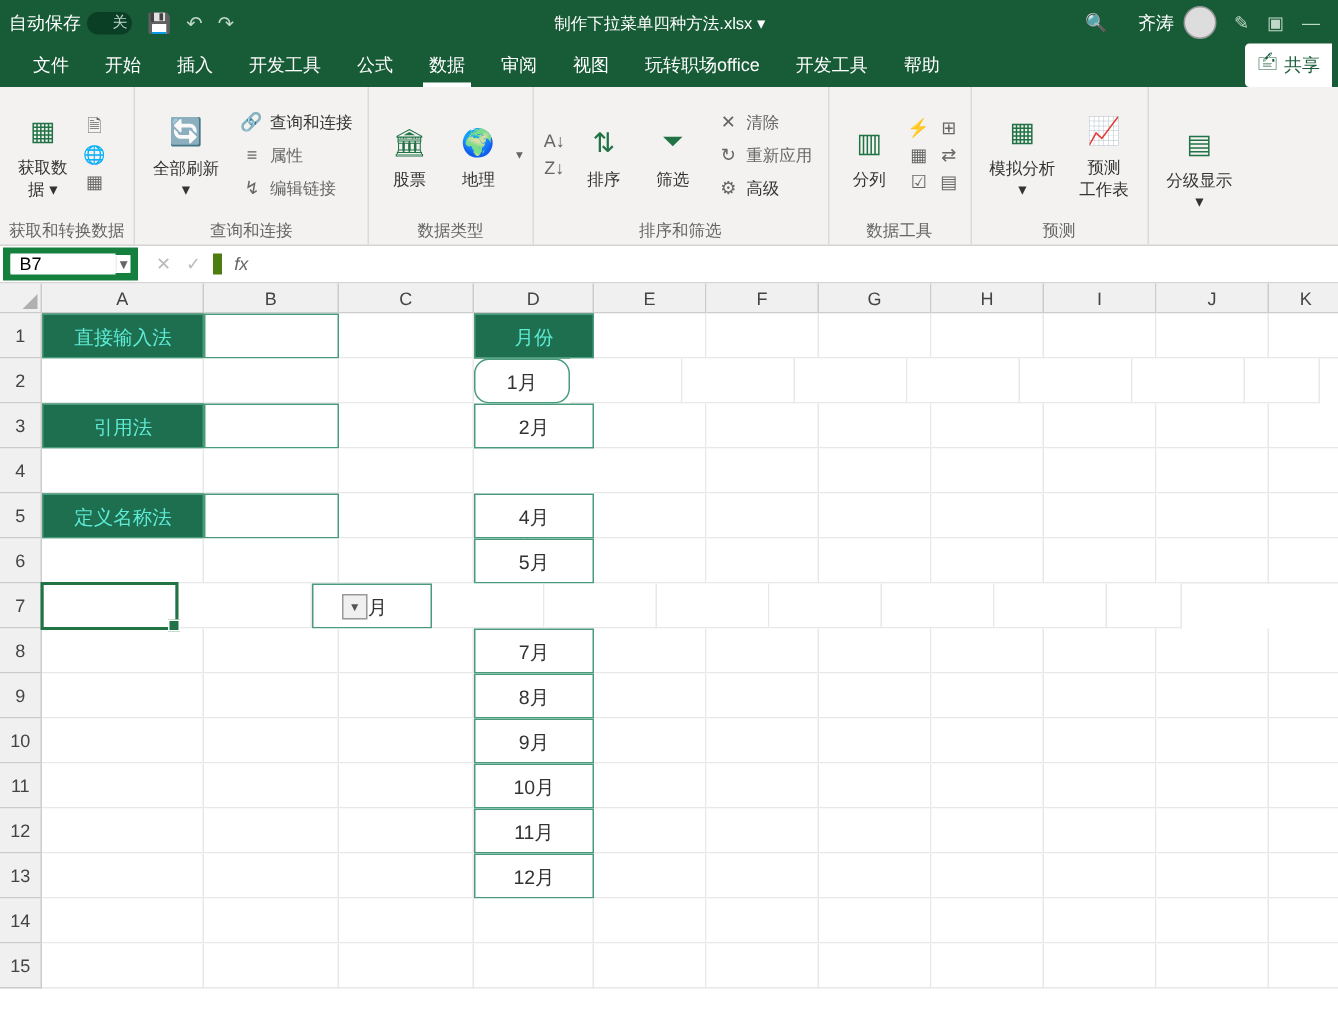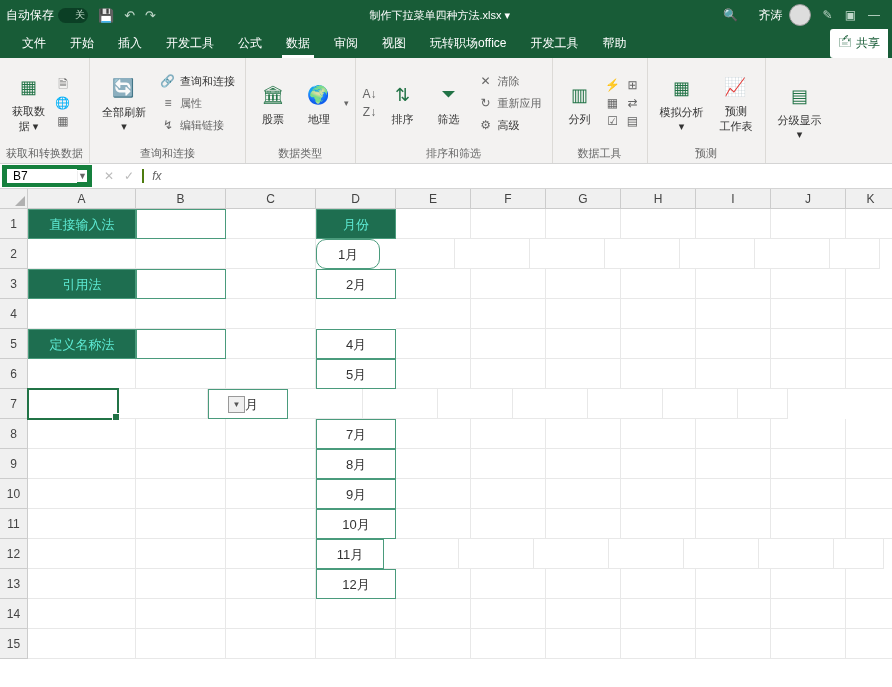--- a/index.html
+++ b/index.html
@@ -36,21 +36,21 @@
 .iconbox { width: 30px; height: 30px; display: flex; align-items: center; justify-content: center; color: #217346; font-size: 18px; }
 .icon16 { width: 16px; height: 16px; display: flex; align-items: center; justify-content: center; color: #666; font-size: 12px; }
 .dd { font-size: 9px; color: #666; }
 
 
 .fbar { height: 25px; background: #fff; border-bottom: 1px solid #d4d4d4; display: flex; align-items: center; }
 .namebox { width: 90px; height: 22px; border: 5px solid #15803d; margin: 0 4px 0 2px; display: flex; align-items: center; }
 .namebox input { border: none; width: 70px; font-size: 12px; padding-left: 6px; outline: none; }
 .namebox .ddbtn { width: 16px; text-align: center; color: #666; border-left: 1px solid #eee; font-size: 9px; }
 .fbtns { display: flex; gap: 10px; padding: 0 8px; color: #bbb; }
-.fx { font-style: italic; color: #666; padding: 0 8px; border-left: 2px solid #4d7c0f; }
+.fx { font-style: italic; color: #666; padding: 0 8px; border-left: 6px solid #4d7c0f; }
 .finput { flex: 1; height: 100%; border: none; outline: none; }
 
 
 .grid { position: relative; }
 .corner { position: absolute; left: 0; top: 0; width: 28px; height: 20px; background: #f0f0f0; border-right: 1px solid #ccc; border-bottom: 1px solid #ccc; }
 .corner::before { content:""; position:absolute; right:2px; bottom:2px; width:0; height:0; border-style:solid; border-width:0 0 10px 10px; border-color:transparent transparent #b0b0b0 transparent; }
 .colheads { position: absolute; left: 28px; top: 0; height: 20px; display: flex; }
 .colhead { background: #f0f0f0; border-right: 1px solid #ccc; border-bottom: 1px solid #ccc; text-align: center; font-size: 12px; color: #444; line-height: 20px; }
 .rowheads { position: absolute; left: 0; top: 20px; width: 28px; }
 .rowhead { background: #f0f0f0; border-right: 1px solid #ccc; border-bottom: 1px solid #ccc; text-align: center; font-size: 12px; color: #444; line-height: 30px; height: 30px; }
@@ -427,21 +427,21 @@
         <div class="cell" style="width: 75px;"></div>
         <div class="cell" style="width: 75px;"></div>
         <div class="cell" style="width: 75px;"></div>
         <div class="cell" style="width: 75px;"></div>
         <div class="cell" style="width: 50px;"></div>
       </div>
       <div class="cellrow">
         <div class="cell" style="width: 108px;"></div>
         <div class="cell" style="width: 90px;"></div>
         <div class="cell" style="width: 90px;"></div>
-        <div class="cell bordered" style="width: 68px;">11月</div>
+        <div class="cell bordered" style="width: 80px;">11月</div>
         <div class="cell" style="width: 75px;"></div>
         <div class="cell" style="width: 75px;"></div>
         <div class="cell" style="width: 75px;"></div>
         <div class="cell" style="width: 75px;"></div>
         <div class="cell" style="width: 75px;"></div>
         <div class="cell" style="width: 75px;"></div>
         <div class="cell" style="width: 50px;"></div>
       </div>
       <div class="cellrow">
         <div class="cell" style="width: 108px;"></div>

